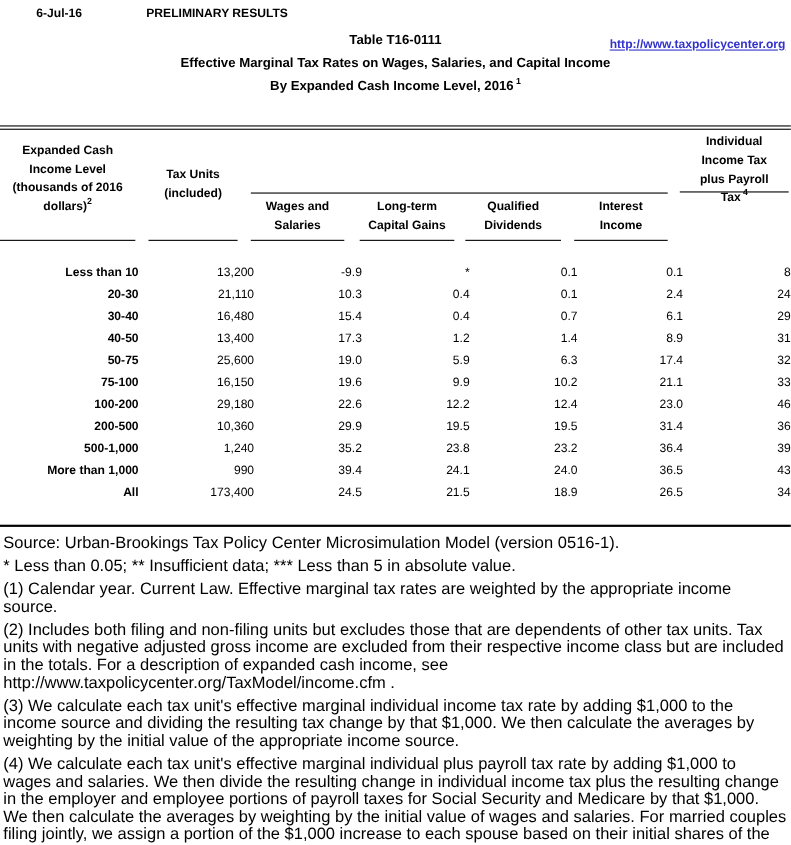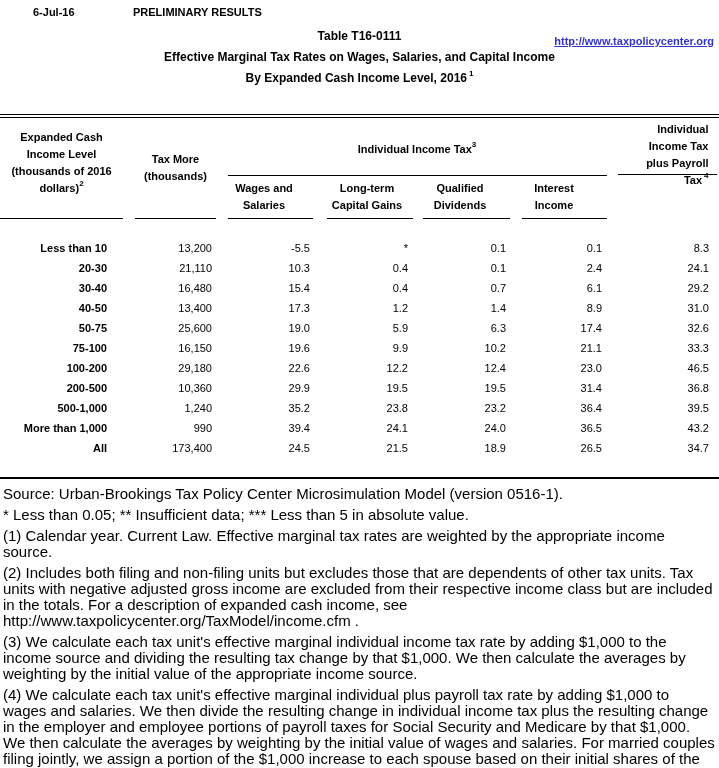--- a/index.html
+++ b/index.html
@@ -24,38 +24,38 @@
   .thead{position:relative;height:101px;font-weight:700;}
   .hc{position:absolute;top:0;height:101px;box-sizing:border-box;border-bottom:1px solid #000;
       text-align:center;line-height:17px;}
   .hc1{left:0;width:123px;padding-top:11px;}
   .hc1 .w104{display:inline-block;width:104px;}
   .hc2{left:135px;width:81px;padding-top:33px;}
   .iit{position:absolute;left:222px;top:0;width:390px;height:101px;}
   .iit-title{position:absolute;top:23px;left:0;width:100%;text-align:center;line-height:17px;}
   .iit-rule{position:absolute;top:57px;left:6px;width:379px;height:1px;background:#000;}
   .sub{position:absolute;top:62px;height:39px;box-sizing:border-box;border-bottom:1px solid #000;
-       display:flex;flex-direction:column;justify-content:flex-end;align-items:flex-start;
+       display:flex;flex-direction:column;justify-content:flex-end;align-items:center;
        padding-bottom:4px;text-align:center;line-height:17px;}
   .s3{left:6px;width:85px;}
   .s4{left:105px;width:86px;}
   .s5{left:201px;width:87px;}
   .s6{left:300px;width:85px;}
-  .w82{display:inline-block;width:82px;text-align:right;}
+  .w82{display:inline-block;width:82px;}
   .w80{display:inline-block;width:80px;margin-top:13px;}
   .w74{display:inline-block;width:74px;}
   .w72{display:inline-block;width:72px;}
   .w64{display:inline-block;width:64px;}
   .hc7{position:absolute;left:612px;top:0;width:107px;height:101px;}
   .hc7-title{position:absolute;left:6px;top:0;width:99px;height:57px;box-sizing:border-box;
              border-bottom:1px solid #000;text-align:center;padding-top:3px;line-height:17px;}
 
   .tbody{padding-top:19px;}
   .trow{display:grid;grid-template-columns:129px 93px 98px 98px 98px 96px 107px;height:20px;
-        line-height:20px;}
+        line-height:20px;margin-left:19px;}
   .td{text-align:right;padding-right:10px;}
   .td.c1{font-weight:700;padding-right:22px;}
   .spacer-b{height:19px;}
 
   
   .footnotes{padding:7px 3px 0 3px;font-size:15px;line-height:16px;}
   .footnotes p{margin:0 0 5px 0;}
 </style>
 </head>
 <body>
@@ -73,25 +73,24 @@
 </div>
 
 <div class="ttable">
   <div class="rule-double"></div>
 
   <div class="thead">
     <div class="hc hc1">
       <span class="w104"><span>Expanded Cash Income Level (thousands of 2016 dollars)</span><sup class="sup">2</sup></span>
     </div>
     <div class="hc hc2">
-      <span>Tax More (thousands)</span>
+      <span>Tax Units (included)</span>
     </div>
 
     <div class="iit">
-      <div class="iit-title"><span>Individual Income Tax</span><sup class="sup">3</sup></div>
       <div class="iit-rule"></div>
       <div class="sub s3">
           <span class="w72">Wages and Salaries</span>
         </div>
       <div class="sub s4">
           <span class="w80">Long-term Capital Gains</span>
         </div>
       <div class="sub s5">
           <span class="w74">Qualified Dividends</span>
         </div>
@@ -105,21 +104,21 @@
         <span class="w82"><span>Individual Income Tax plus Payroll Tax</span><sup class="sup sp">4</sup></span>
       </div>
 
     </div>
   </div>
 
   <div class="tbody" id="tbody">
   <div class="trow">
     <div class="td c1">Less than 10</div>
     <div class="td">13,200</div>
-    <div class="td">-5.5</div>
+    <div class="td">-9.9</div>
     <div class="td">*</div>
     <div class="td">0.1</div>
     <div class="td">0.1</div>
     <div class="td">8.3</div>
   </div>
 
 
   <div class="trow">
     <div class="td c1">20-30</div>
     <div class="td">21,110</div>

